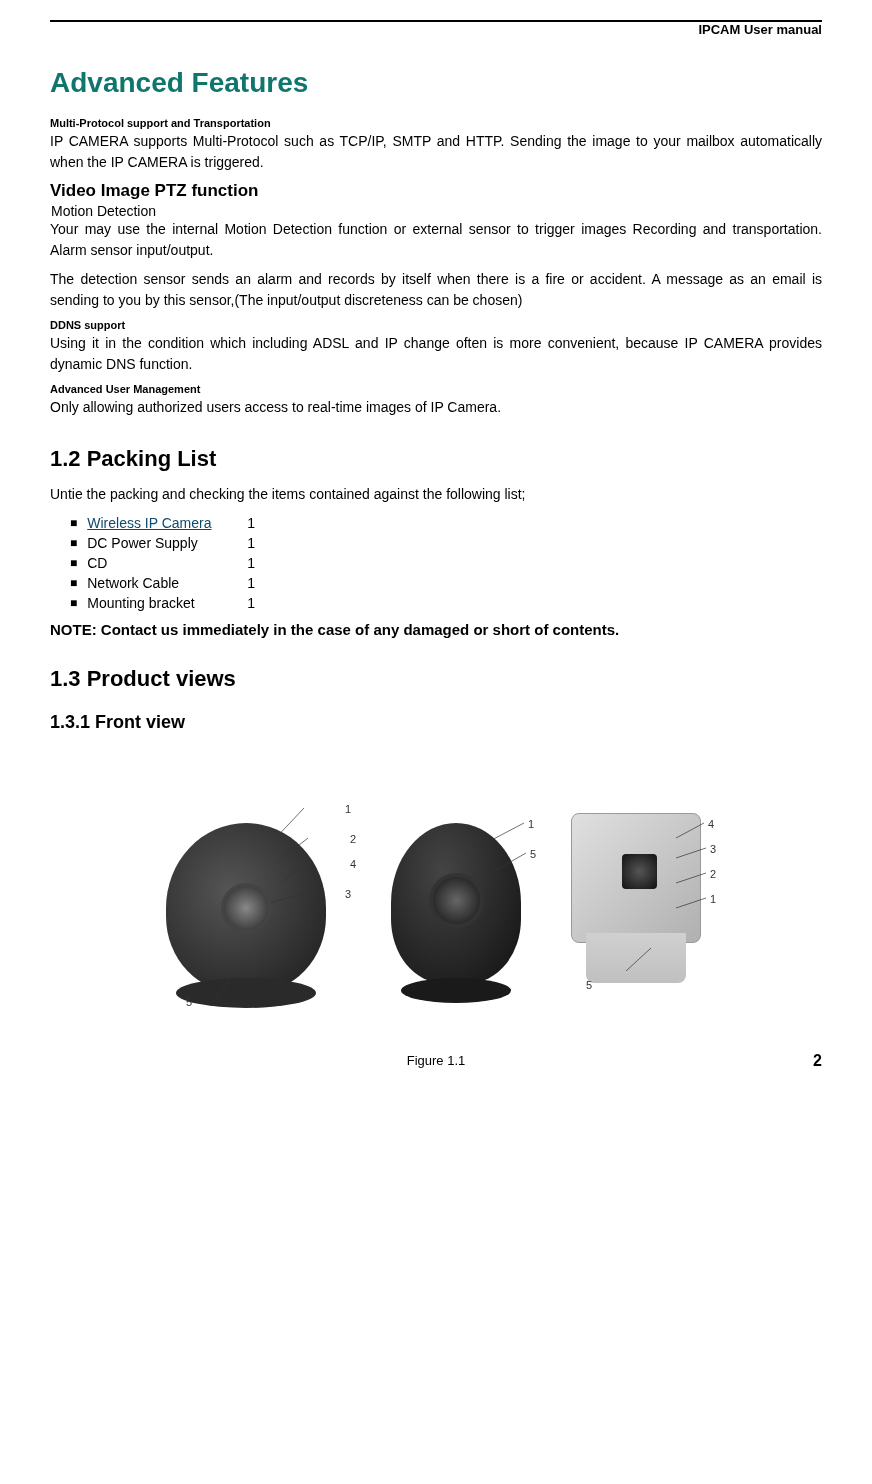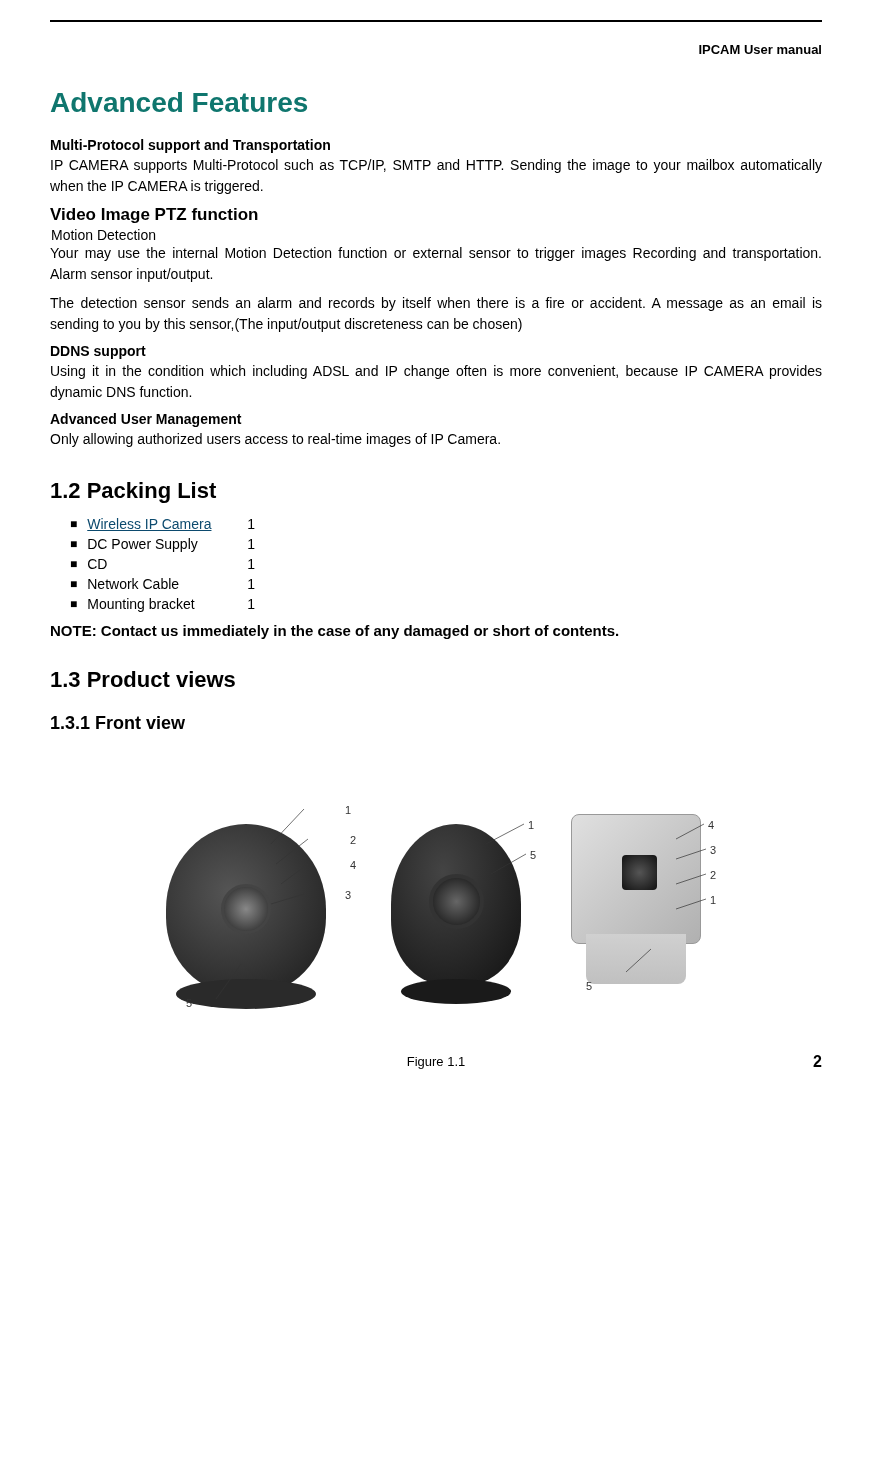--- a/index.html
+++ b/index.html
@@ -13,21 +13,21 @@
     }
     .page {
       width: 872px;
       min-height: 1484px;
       padding: 20px 50px 40px 50px;
       position: relative;
     }
     .header {
       text-align: right;
       border-top: 2px solid #000;
-      padding-top: 20px;
+      padding-top: 0;
       margin-bottom: 30px;
       font-size: 13px;
       font-weight: bold;
     }
     h1.page-title {
       font-size: 28px;
       font-weight: bold;
       margin-bottom: 18px;
       color: #0f766e;
     }
@@ -38,21 +38,21 @@
       margin-bottom: 12px;
     }
     h3.subsection-title {
       font-size: 18px;
       font-weight: bold;
       margin-top: 20px;
       margin-bottom: 10px;
     }
     .bold-heading {
       font-weight: bold;
-      font-size: 14px;
+      font-size: 11px;
       margin-bottom: 2px;
     }
     p {
       margin-bottom: 8px;
       line-height: 1.5;
       text-align: justify;
     }
     .packing-list {
       margin: 10px 0 10px 20px;
       list-style: none;
@@ -229,20 +229,21 @@
   <p>The detection sensor sends an alarm and records by itself when there is a fire or accident. A message as an email is sending to you by this sensor,(The input/output discreteness can be chosen)</p>
 
   <div class="bold-heading">DDNS support</div>
   <p>Using it in the condition which including ADSL and IP change often is more convenient, because IP CAMERA provides dynamic DNS function.</p>
 
   <div class="bold-heading">Advanced User Management</div>
   <p>Only allowing authorized users access to real-time images of IP Camera.</p>
 
   <h2 class="section-title">1.2 Packing List</h2>
 
+  <p>Untie the packing and checking the items contained against the following list;</p>
 
   <ul class="packing-list">
     <li>
       <span class="item-label">
         <span class="wireless-label">Wireless IP Camera</span>
       </span>
       <span>1</span>
     </li>
     <li>
       <span class="item-label">DC Power Supply</span>

